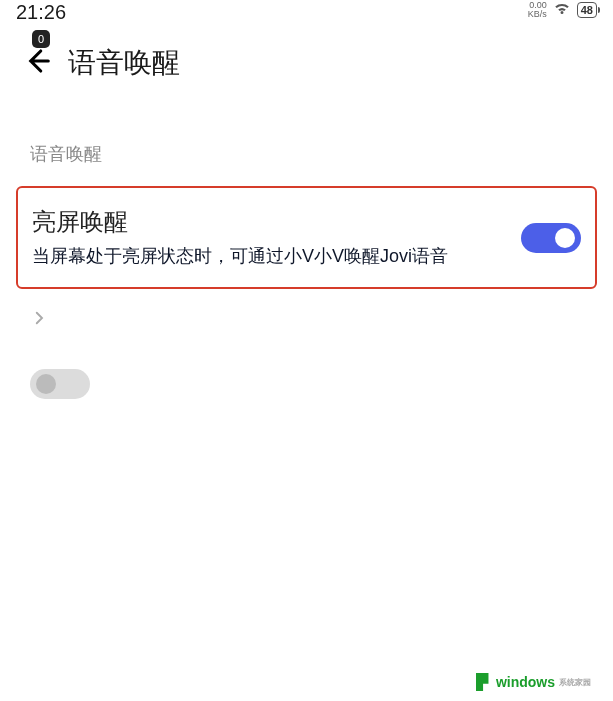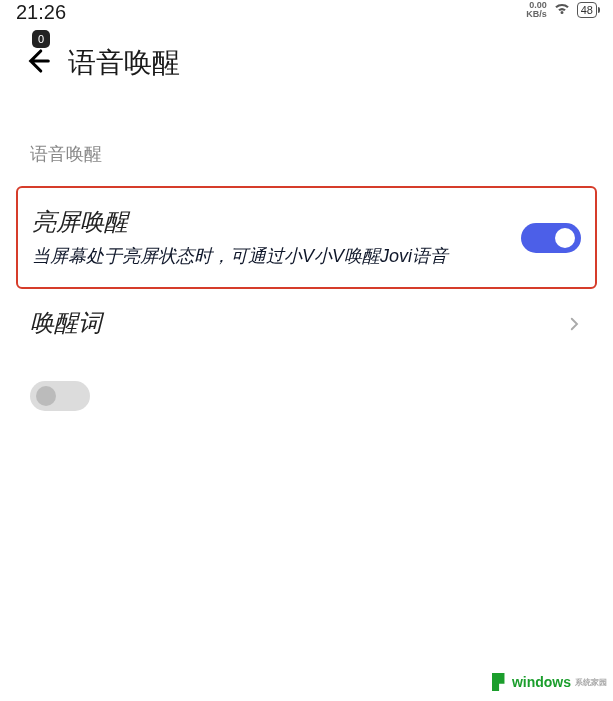--- a/index.html
+++ b/index.html
@@ -20,31 +20,30 @@
       font-size: 20px;
       color: #1a1a1a;
     }
     .status-left { display: flex; align-items: center; gap: 6px; flex-direction: column; }
     .status-right { display: flex; align-items: center; gap: 6px; }
     .speed {
       font-size: 9px;
       line-height: 9px;
       color: #666;
       text-align: right;
-      font-weight: bold;
     }
     .wifi-icon svg { width: 18px; height: 18px; }
     .battery {
       display: inline-flex;
       align-items: center;
       border: 1.5px solid #555;
       border-radius: 4px;
       padding: 1px 3px;
       font-size: 11px;
-      font-weight: 400;
+      font-weight: 700;
       color: #333;
       position: relative;
     }
     .battery::after {
       content: "";
       position: absolute;
       right: -4px;
       top: 4px;
       width: 2px;
       height: 6px;
@@ -68,21 +67,20 @@
       font-size: 18px;
       color: #888;
       padding: 0 30px 20px;
     }
     .setting-row {
       display: flex;
       align-items: center;
       justify-content: space-between;
       padding: 18px 30px;
       gap: 20px;
-      font-style: italic;
     }
     .highlighted {
       border: 2px solid #d63c2a;
       border-radius: 6px;
       margin: 0 16px;
       padding: 18px 14px;
     }
     .setting-text { flex: 1; }
     .setting-title {
       font-size: 24px;
@@ -117,21 +115,21 @@
       display: flex;
       align-items: center;
       gap: 4px;
       color: #888;
       font-size: 22px;
     }
     .chevron svg { width: 18px; height: 18px; }
     .watermark {
       position: absolute;
       bottom: 10px;
-      right: 6px;
+      right: 22px;
       font-size: 14px;
       color: #1b9e2c;
       font-weight: 700;
       display: flex;
       align-items: center;
       gap: 2px;
     }
     .watermark .sub {
       font-size: 8px;
       color: #aaa;
@@ -201,23 +199,20 @@
     <div class="setting-text">
       <div class="setting-title">亮屏唤醒</div>
       <div class="setting-desc">当屏幕处于亮屏状态时，可通过小V小V唤醒Jovi语音</div>
     </div>
     <div class="toggle toggle-on">
       <div class="toggle-knob"></div>
     </div>
   </div>
 
   <div class="setting-row">
-    <div class="setting-text">
-      <div class="setting-title">唤醒词</div>
-    </div>
     <div class="value-right">
       <span class="chevron">
         <svg viewBox="0 0 24 24" fill="none" stroke="#aaa" stroke-width="2.5" stroke-linecap="round">
             <path d="M9 5l7 7-7 7"></path>
           </svg>
       </span>
     </div>
   </div>
 
   <div class="setting-row">

